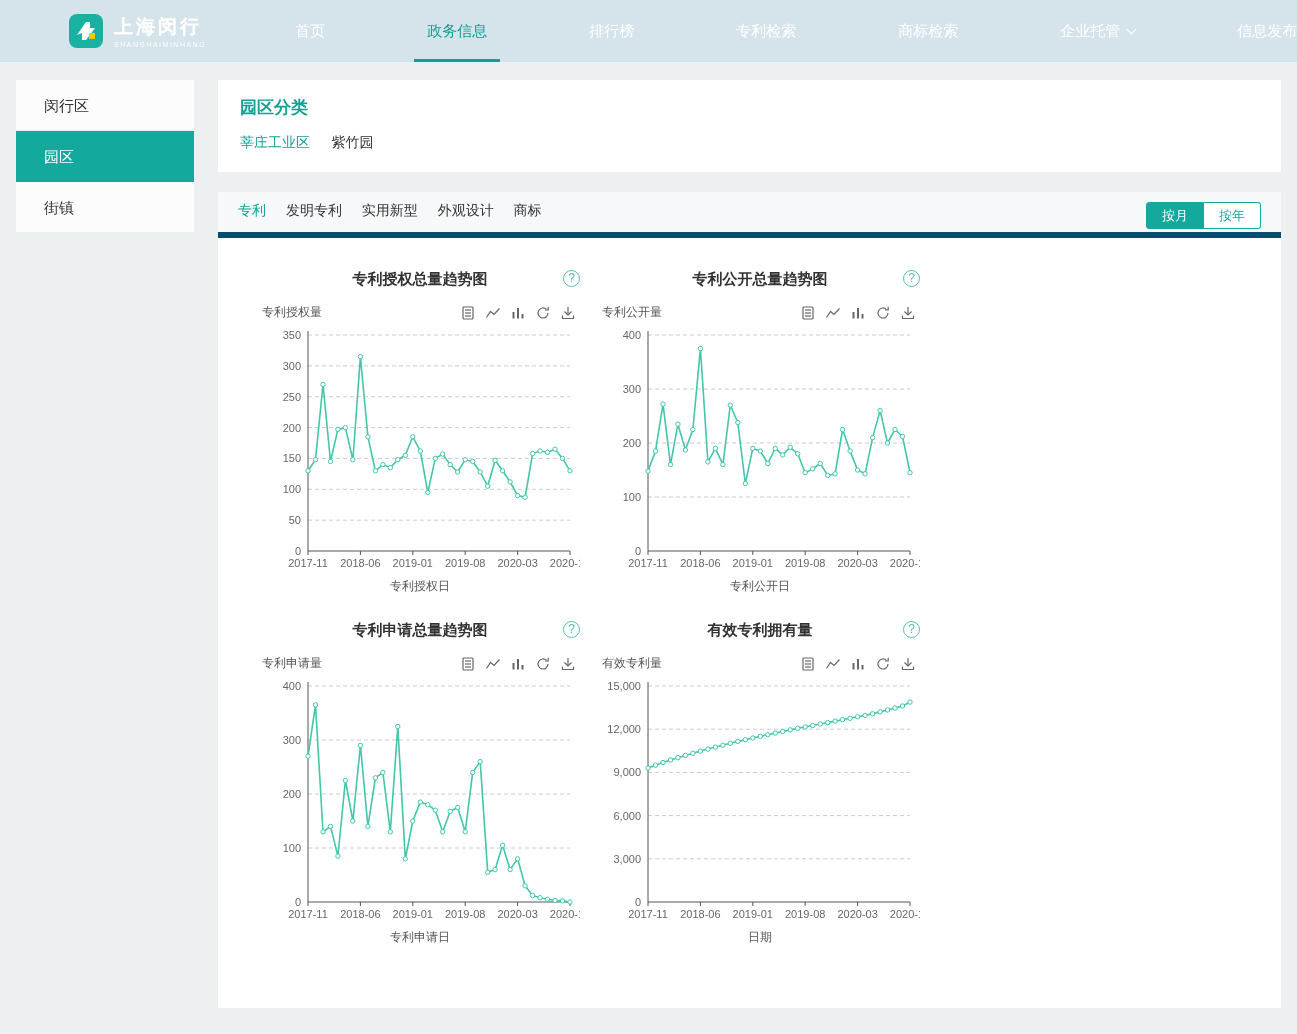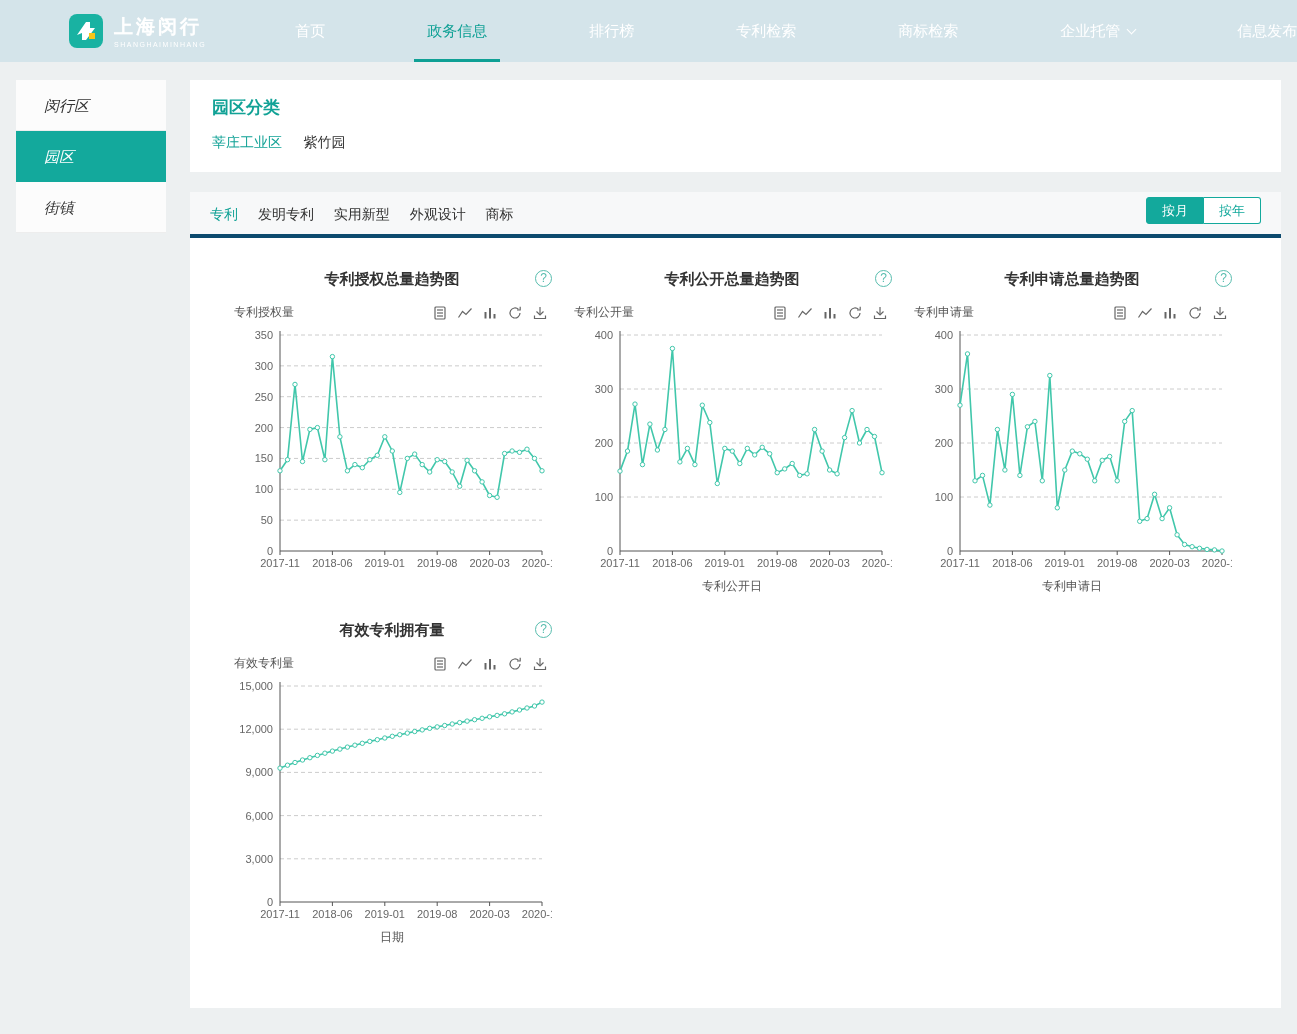--- a/index.html
+++ b/index.html
@@ -36,43 +36,43 @@
     content: ""; position: absolute; left: 14px; right: 14px; bottom: 0;
     height: 3px; background: #0fa095;
   }
   .chev {
     display: inline-block; width: 7px; height: 7px;
     border-right: 1.5px solid #fff; border-bottom: 1.5px solid #fff;
     transform: rotate(45deg); margin-left: 8px; vertical-align: 3px;
   }
   
   .layout { display: flex; padding: 18px 16px 0 16px; align-items: flex-start; }
-  .sidebar { width: 150px; background: #fff; flex: none; font-style: italic; }
+  .sidebar { width: 178px; background: #fff; flex: none; }
   .side-item {
     height: 51px; line-height: 51px; padding-left: 28px;
     font-size: 15px; color: #333; background: #fcfcfc;
     border-bottom: 1px solid #ededed; cursor: pointer;
   }
   .side-item.active { background: #13a99c; color: #fff; border-bottom-color: #13a99c; }
   .main { flex: 1; margin-left: 24px; min-width: 0; }
   
   .card { background: #fff; }
   .head-card { padding: 16px 22px 20px 22px; font-family: Liberation Serif, serif; }
   .section-title { font-size: 17px; font-weight: bold; color: #12a296; }
   .park-links { margin-top: 15px; font-size: 14px; }
   .park-links span { margin-right: 18px; cursor: pointer; color: #333; }
   .park-links span.active { color: #12a296; }
   .filters { margin-top: 17px; font-size: 14px; }
   .filters span { margin-right: 15px; cursor: pointer; color: #333; }
   .filters span.active { color: #12a296; }
   
   .charts-card { margin-top: 20px; min-height: 816px; }
   .tabbar {
-    display: flex; justify-content: space-between; align-items: flex-end;
-    background: #f7f8f9; border-bottom: 4px solid #0c4a6e;
+    display: flex; justify-content: space-between; align-items: flex-start;
+    background: #f7f8f9; border-bottom: 6px solid #0c4a6e;
     padding: 10px 20px; height: 46px;
   }
   .tabs { font-size: 14px; }
   .tabs span { margin-right: 16px; cursor: pointer; color: #333; }
   .tabs span.active { color: #12a296; }
   .toggle { display: flex; }
   .toggle button {
     height: 27px; padding: 0 15px; font-size: 13px;
     border: 1px solid #13a99c; background: #fff; color: #13a99c;
     cursor: pointer; font-family: inherit;
@@ -268,20 +268,21 @@
               <circle cx="250.1" cy="156.9" r="2.2" fill="#fff" stroke="#41c7ab" stroke-width="1"></circle>
               <circle cx="257.6" cy="170.5" r="2.2" fill="#fff" stroke="#41c7ab" stroke-width="1"></circle>
               <circle cx="265.1" cy="172.3" r="2.2" fill="#fff" stroke="#41c7ab" stroke-width="1"></circle>
               <circle cx="272.6" cy="128.5" r="2.2" fill="#fff" stroke="#41c7ab" stroke-width="1"></circle>
               <circle cx="280.1" cy="126.0" r="2.2" fill="#fff" stroke="#41c7ab" stroke-width="1"></circle>
               <circle cx="287.5" cy="127.3" r="2.2" fill="#fff" stroke="#41c7ab" stroke-width="1"></circle>
               <circle cx="295.0" cy="124.2" r="2.2" fill="#fff" stroke="#41c7ab" stroke-width="1"></circle>
               <circle cx="302.5" cy="133.4" r="2.2" fill="#fff" stroke="#41c7ab" stroke-width="1"></circle>
               <circle cx="310.0" cy="145.8" r="2.2" fill="#fff" stroke="#41c7ab" stroke-width="1"></circle>
             </svg>
+          <div class="chart-xlabel">专利授权日</div>
         </div>
 
         <div class="chart">
           <div class="chart-head">
             <h3 class="chart-title">专利公开总量趋势图</h3>
             <span class="help">?</span>
           </div>
           <div class="chart-toolbar">
             <span class="yname">专利公开量</span>
             <span class="tools">

